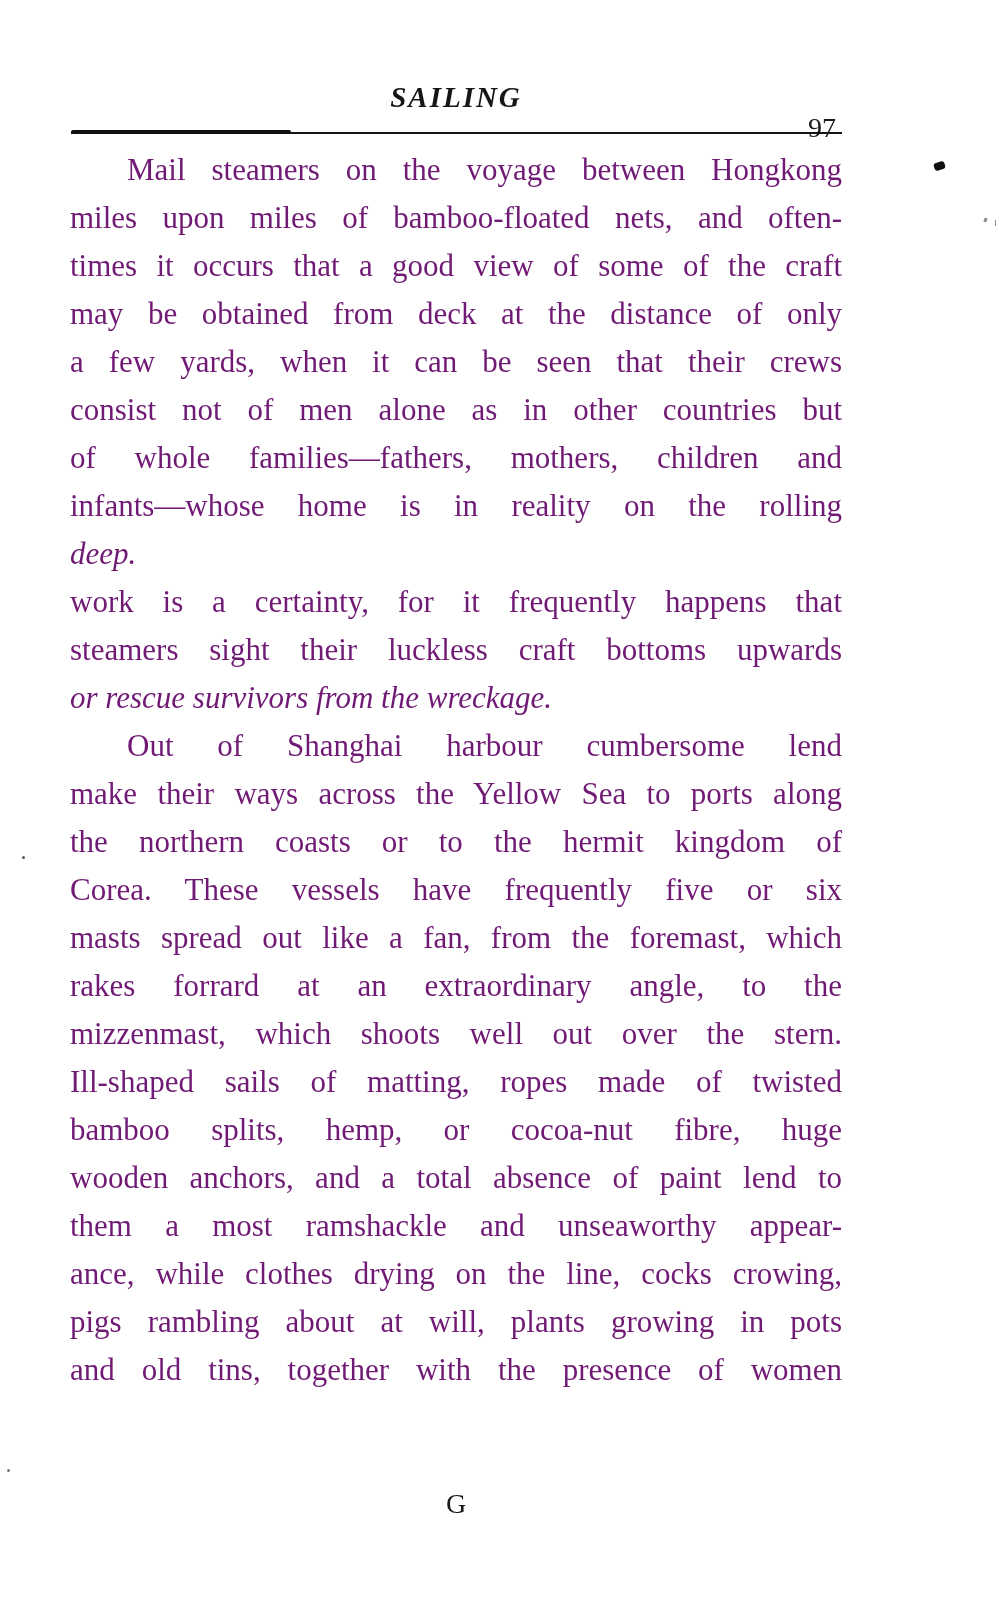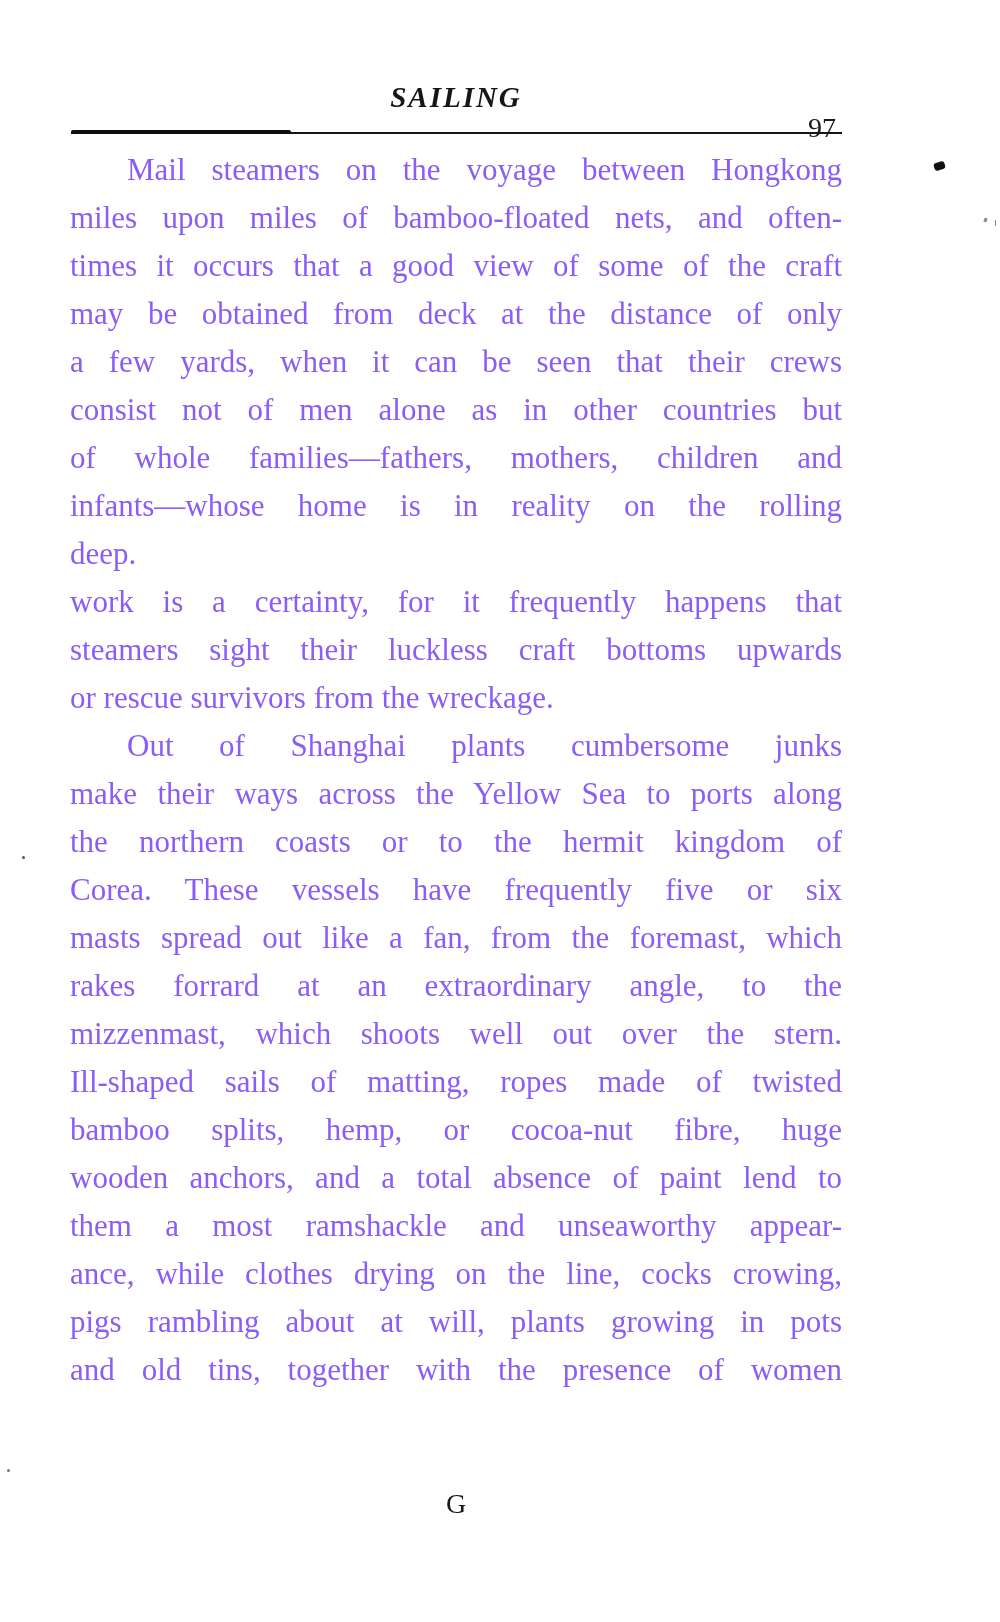--- a/index.html
+++ b/index.html
@@ -57,28 +57,28 @@
   }
 
   
   .text-block {
     position: absolute;
     top: 146px;
     left: 70px;
     width: 772px;
     font-size: 31px;
     line-height: 48px;
-    color: #8b5cf6;
+    color: #701a75;
   }
   .line {
     text-align: justify;
     text-align-last: justify;
   }
   .line.indent { text-indent: 57px; }
-  .line.flush  { text-align-last: left; }
+  .line.flush  { text-align-last: left; font-style: italic; }
 
   
   .signature {
     position: absolute;
     top: 1488px;
     left: 70px;
     width: 772px;
     text-align: center;
     font-size: 28px;
     color: #1a1a1a;
@@ -145,21 +145,21 @@
       <div class="line">times it occurs that a good view of some of the craft</div>
       <div class="line">may be obtained from deck at the distance of only</div>
       <div class="line">a few yards, when it can be seen that their crews</div>
       <div class="line">consist not of men alone as in other countries but</div>
       <div class="line">of whole families—fathers, mothers, children and</div>
       <div class="line">infants—whose home is in reality on the rolling</div>
       <div class="line flush">deep.</div>
       <div class="line">work is a certainty, for it frequently happens that</div>
       <div class="line">steamers sight their luckless craft bottoms upwards</div>
       <div class="line flush">or rescue survivors from the wreckage.</div>
-      <div class="line indent">Out of Shanghai plants cumbersome junks</div>
+      <div class="line indent">Out of Shanghai harbour cumbersome lend</div>
       <div class="line">make their ways across the Yellow Sea to ports along</div>
       <div class="line">the northern coasts or to the hermit kingdom of</div>
       <div class="line">Corea.  These vessels have frequently five or six</div>
       <div class="line">masts spread out like a fan, from the foremast, which</div>
       <div class="line">rakes forrard at an extraordinary angle, to the</div>
       <div class="line">mizzenmast, which shoots well out over the stern.</div>
       <div class="line">Ill-shaped sails of matting, ropes made of twisted</div>
       <div class="line">bamboo splits, hemp, or cocoa-nut fibre, huge</div>
       <div class="line">wooden anchors, and a total absence of paint lend to</div>
       <div class="line">them a most ramshackle and unseaworthy appear-</div>

